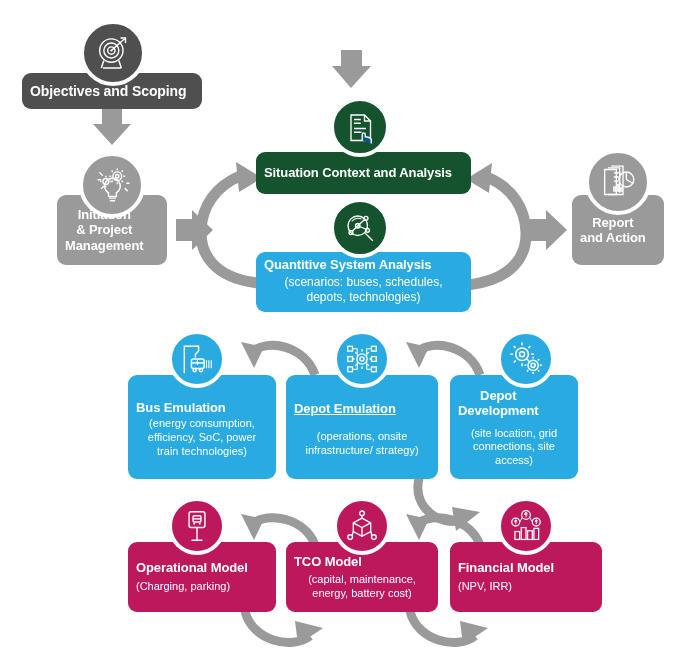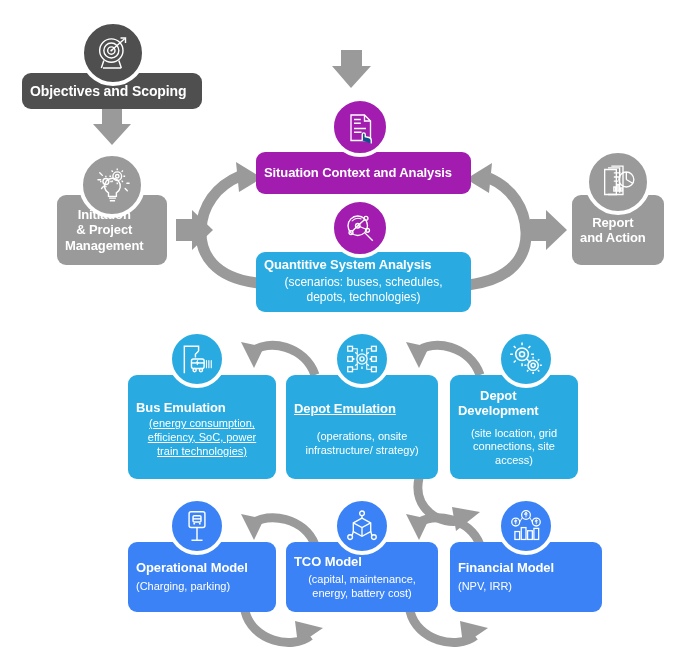--- a/index.html
+++ b/index.html
@@ -21,23 +21,23 @@
   .node .sub{line-height:1.25;margin-top:6px;}
 
   .icon-circle{position:absolute;border-radius:50%;
         display:flex;align-items:center;justify-content:center;
         box-sizing:border-box;border:4px solid #ffffff;}
   .icon-circle svg{display:block;}
 
   
   .dark-gray{background:#4f4f4f;}
   .mid-gray{background:#9a9a9a;}
-  .navy{background:#a21caf;}
+  .navy{background:#14532d;}
   .blue{background:#29abe2;}
-  .lightblue{background:#3b82f6;}
+  .lightblue{background:#be185d;}
 
   .t14{font-size:14px;}
   .t13{font-size:13px;}
   .t11{font-size:11px;}
   .t10{font-size:12px;}
 </style>
 </head>
 <body>
 
 <div id="canvas">
@@ -134,21 +134,21 @@
 
   <div class="node mid-gray" style="left:572px;top:195px;width:92px;height:70px;">
     <div class="title t13">
       <span>Report</span><br>
       <span>and Action</span>
     </div>
   </div>
 
   <div class="node blue" style="left:128px;top:375px;width:148px;height:104px;">
     <div class="title t13" style="margin-top:4px;">Bus Emulation</div>
-    <div class="sub t11" style="margin-top:2px;text-decoration:underline;">(energy consumption, efficiency, SoC, power train technologies)</div>
+    <div class="sub t11" style="margin-top:2px;">(energy consumption, efficiency, SoC, power train technologies)</div>
   </div>
 
   <div class="node blue" style="left:286px;top:375px;width:152px;height:104px;">
     <div class="title t13" style="margin-top:4px;text-decoration:underline;">Depot Emulation</div>
     <div class="sub t11" style="margin-top:14px;">(operations, onsite infrastructure/ strategy)</div>
   </div>
 
   <div class="node blue" style="left:450px;top:375px;width:128px;height:104px;">
     <div class="title t13" style="margin-top:2px;">
       <span>Depot</span><br>

